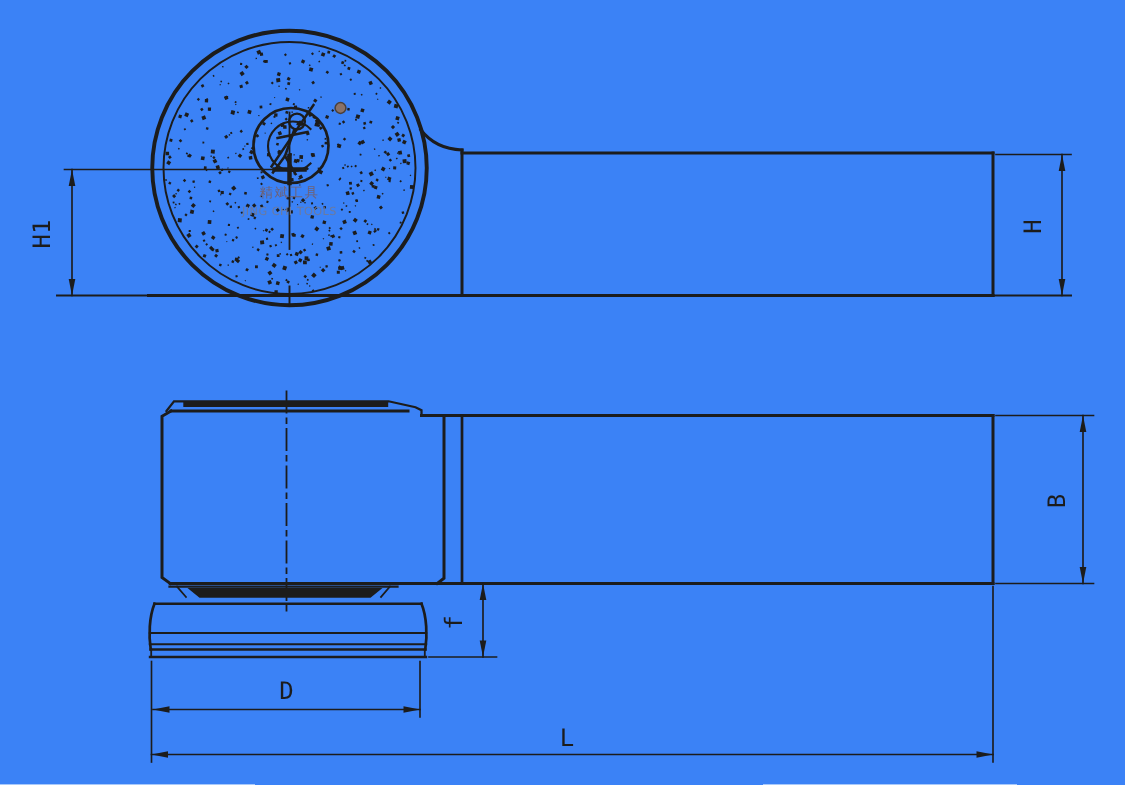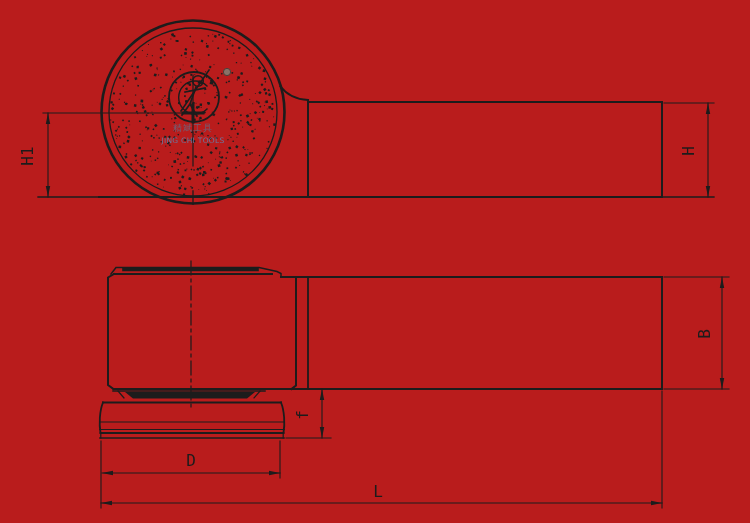--- a/index.html
+++ b/index.html
@@ -1,17 +1,17 @@
 <!DOCTYPE html>
 <html style="--ink: #1c1c1c;"><head>
 <meta charset="utf-8">
 <style>
   :root { --ink: #1c1c1c; }
   html,body { margin:0; padding:0; background:#ffffff; }
-  .stage { width:750px; height:523px; position:relative; background:#b91c1c; overflow:hidden; }
+  .stage { width:750px; height:523px; position:relative; background:#3b82f6; overflow:hidden; }
   svg { display:block; }
   svg text { font-family:"DejaVu Sans Mono","Liberation Mono",monospace; }
   .ln   { stroke:var(--ink); fill:none; stroke-linecap:square; }
   .w26  { stroke-width:2.6; } .w20 { stroke-width:2; } .w18 { stroke-width:1.8; }
   .w16  { stroke-width:1.6; } .w14 { stroke-width:1.4; } .w13 { stroke-width:1.3; }
   .w12  { stroke-width:1.2; } .dim { stroke-width:1.1; }
   .ink  { fill:var(--ink); stroke:none; }
   .dimlbl { font-size:16px; fill:var(--ink); text-anchor:middle; }
   .brand-cn { font-size:9px;  text-anchor:middle; letter-spacing:1px;
               font-family:"DejaVu Sans","Liberation Sans",sans-serif; }

